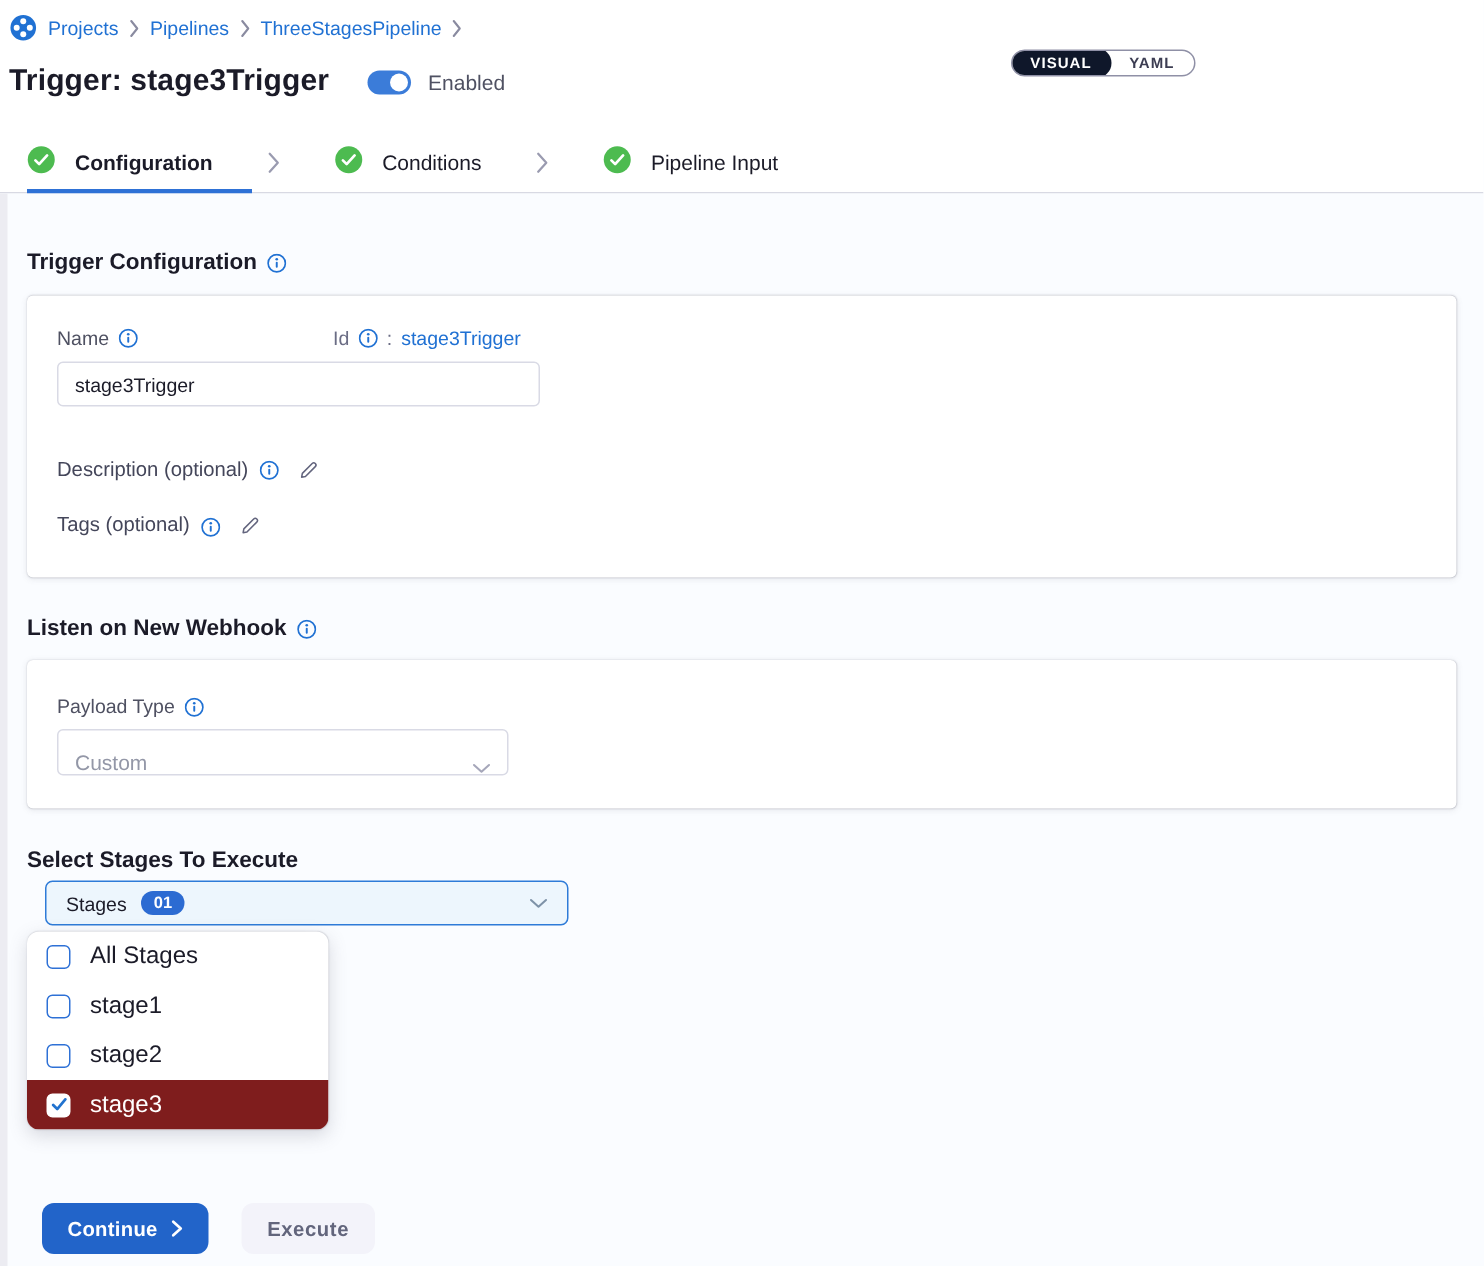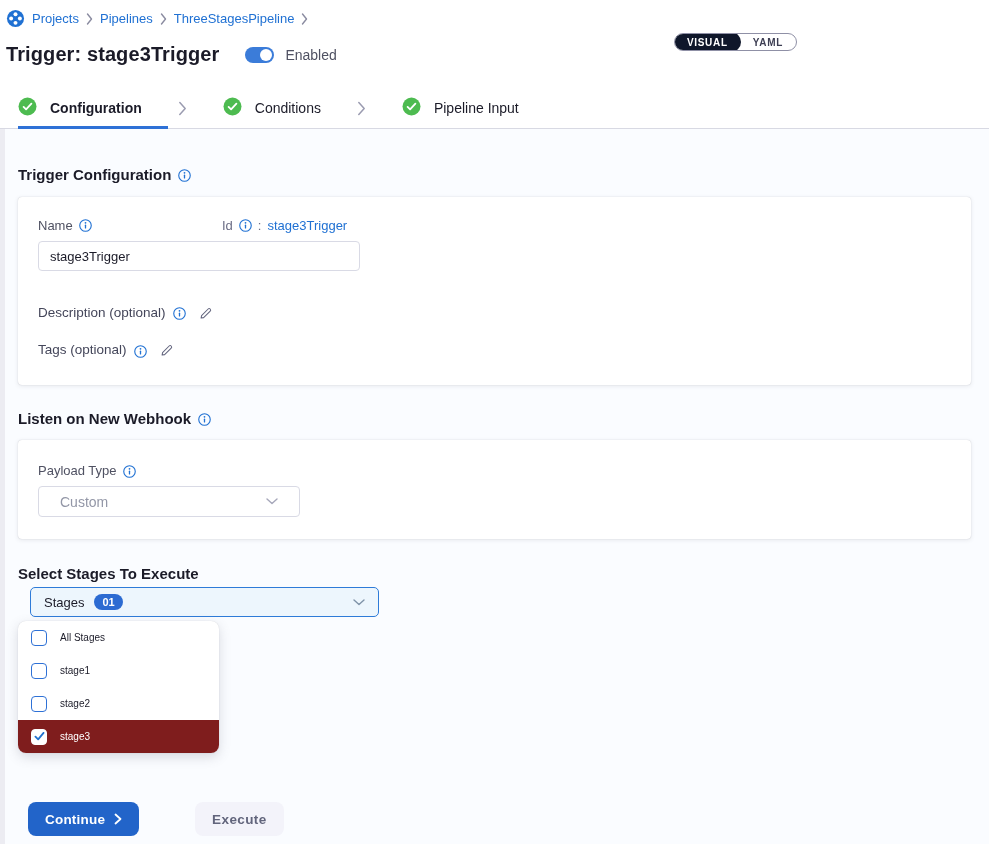--- a/index.html
+++ b/index.html
@@ -55,45 +55,45 @@
   .name-row { display: flex; align-items: center; }
   .name-row .field-label { width: 184px; }
   .id-group { display: flex; align-items: center; gap: 6px; font-size: 13px; color: #6b6d85; }
   .id-value { color: #2071d3; text-decoration: none; cursor: pointer; }
   .text-input { margin-top: 8px; width: 322px; height: 30px; border: 1px solid #d9dae5; border-radius: 4px;
     padding: 0 11px; font-size: 13px; color: #1b1b28; background: #fff; outline: none; font-family: inherit; }
   .opt-row { display: flex; align-items: center; gap: 7px; font-size: 13.5px; color: #44465a; line-height: 16px; }
   .opt-desc { margin-top: 34px; }
   .opt-tags { margin-top: 21px; align-items: flex-end; }
 
-  .select-box { margin-top: 8px; width: 262px; height: 31px; border: 1px solid #d9dae5; border-radius: 4px;
-    background: #fff; display: flex; align-items: center; justify-content: space-between;
-    padding: 0 21px; font-size: 14px; color: #9397a7; cursor: pointer; }
+  .select-box { margin-top: 8px; width: 301px; height: 31px; border: 1px solid #d9dae5; border-radius: 4px;
+    background: #fff; display: flex; align-items: flex-end; justify-content: space-between;
+    padding: 0 11px; font-size: 14px; color: #9397a7; cursor: pointer; }
   .select-chevron { color: #a6a7ba; display: inline-flex; }
 
   
   .stages-wrap { position: relative; padding-left: 12px; }
   .stages-select { width: 349px; height: 30px; border: 1px solid #2e7bd8; border-radius: 5px; background: #edf6fd;
     display: flex; align-items: center; padding: 0 13px; gap: 10px; cursor: pointer; }
   .stages-select .sel-label { font-size: 13px; color: #1b1b28; }
   .count-badge { background: #2c6bd2; color: #fff; font-size: 11px; font-weight: bold;
     padding: 2px 8px; border-radius: 9px; line-height: 12px; }
   .stages-select .select-chevron { margin-left: auto; color: #7f93a8; }
 
   .stages-menu { position: absolute; top: 34px; left: 0; width: 201px; background: #fff; border-radius: 8px;
     overflow: hidden; box-shadow: 0 0 1px rgba(40,41,61,.2), 0 4px 12px rgba(96,97,112,.22); z-index: 5; }
   .menu-item { height: 33px; display: flex; align-items: center; gap: 13px; padding: 0 13px;
-    font-size: 10px; color: #1b1b28; cursor: pointer; }
+    font-size: 16px; color: #1b1b28; cursor: pointer; }
   .menu-item.selected { background: #7f1d1d; color: #fff; }
   .checkbox { width: 16px; height: 16px; border: 1.6px solid #2e71d6; border-radius: 4px; background: #fff;
     flex: 0 0 auto; display: inline-flex; align-items: center; justify-content: center; cursor: pointer; }
   .checkbox.checked { border-color: #fff; }
 
   
-  .footer { margin-top: 185px; display: flex; align-items: center; padding-left: 10px; gap: 34px; }
+  .footer { margin-top: 185px; display: flex; align-items: center; padding-left: 10px; }
   .btn { border: none; font-family: inherit; font-size: 13.5px; font-weight: bold; height: 34px;
     border-radius: 8px; cursor: pointer; display: inline-flex; align-items: center; }
   .btn-continue { background: #2264c9; color: #fff; padding: 0 17px; gap: 9px; letter-spacing: 0.2px; }
   .btn-cancel { background: #f3f3fa; color: #62657c; padding: 0 17px; margin-left: 22px; letter-spacing: 0.4px; }
 </style>
 </head>
 <body>
 
 <div class="page">
 

